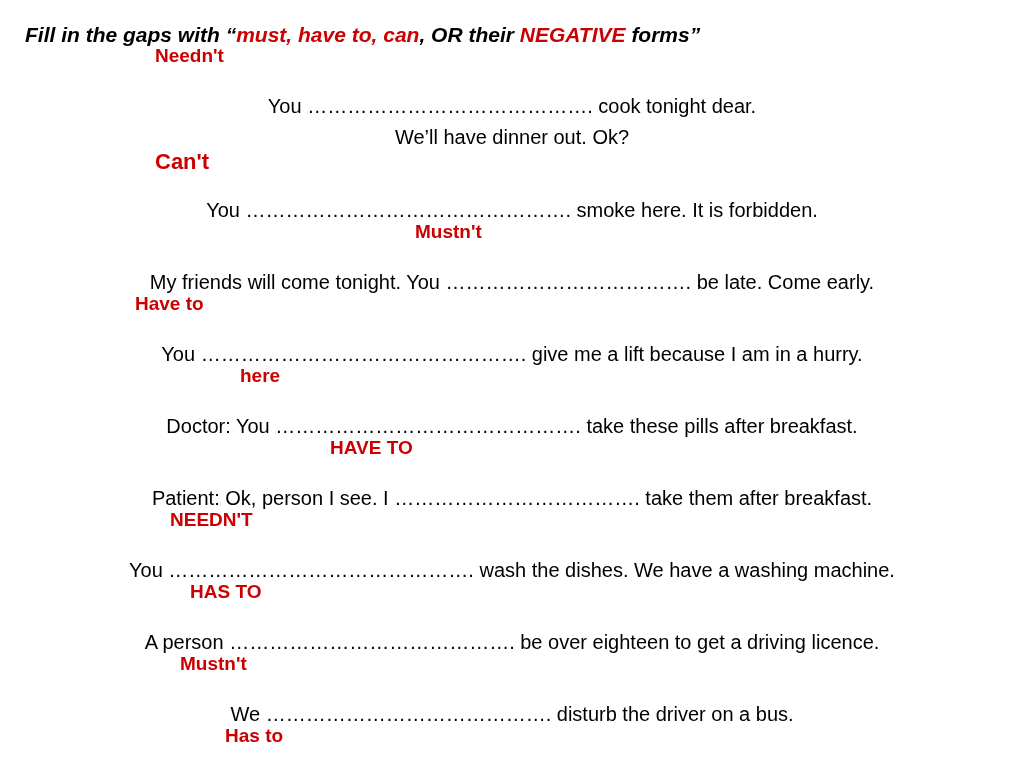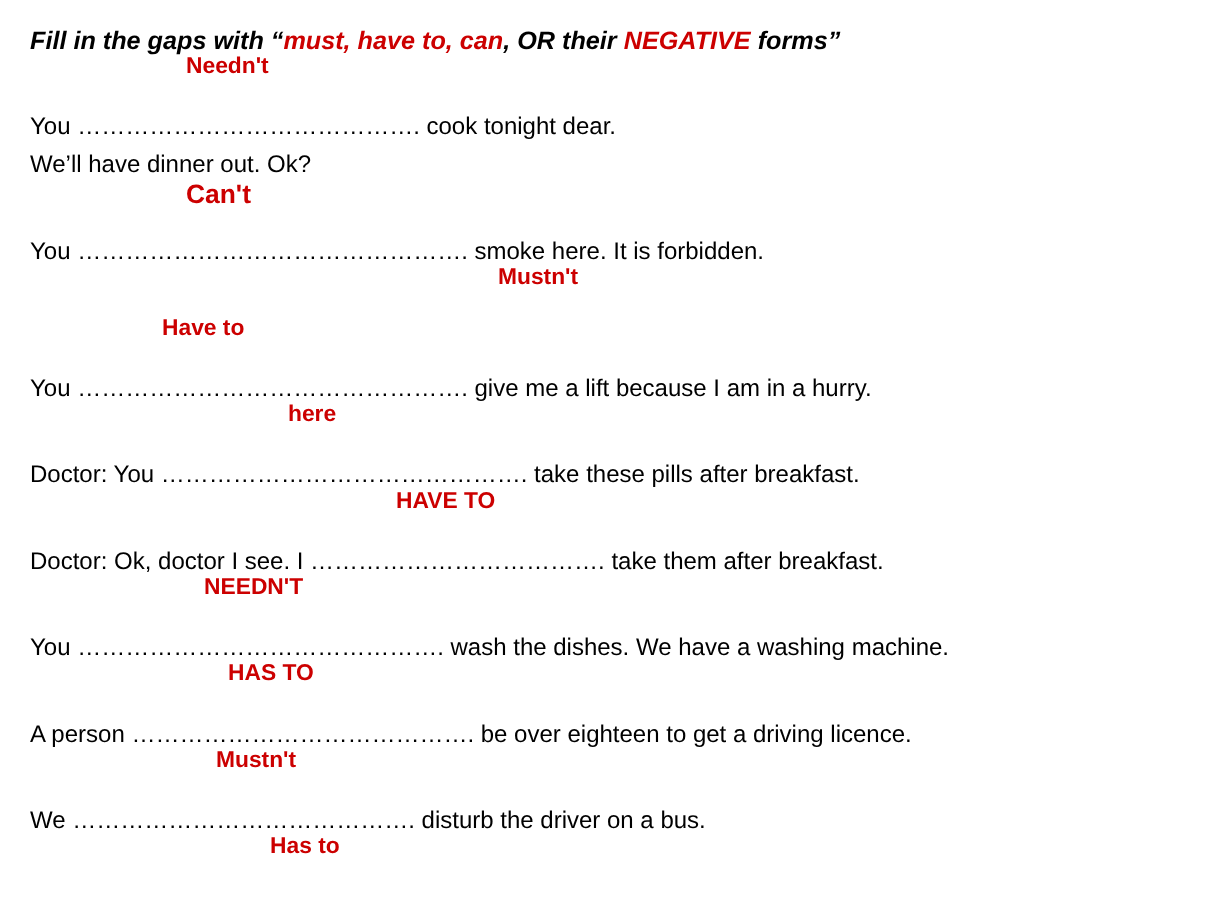--- a/index.html
+++ b/index.html
@@ -23,20 +23,21 @@
       line-height: 1.4;
       font-style: italic;
     }
     .red-word {
       color: #cc0000;
       font-weight: bold;
     }
     .sentence-block {
       margin-bottom: 18px;
       position: relative;
+      text-align: center;
     }
     .sentence-line {
       line-height: 1.5;
       position: relative;
     }
     .answer-label {
       color: #cc0000;
       font-weight: bold;
       font-size: 19px;
       position: absolute;
@@ -73,20 +74,23 @@
       <span class="answer-label" style="left: 130px; color: rgb(204, 0, 0); font-weight: bold; font-size: 22px;">Can't</span>
       <div class="sentence-line">
         <span>You ………………………………………….</span><span>  smoke here. It is forbidden.</span>
       </div>
     </div>
   </div>
 
   <div class="sentence-block">
     <div class="sentence-wrapper">
       <span class="answer-label" style="left: 390px; color: rgb(204, 0, 0); font-weight: bold; font-size: 19px;">Mustn't</span>
+      <div class="sentence-line">
+        <span>My friends will come tonight. You ……………………………….</span><span> be late. Come early.</span>
+      </div>
     </div>
   </div>
 
   <div class="sentence-block">
     <div class="sentence-wrapper">
       <span class="answer-label" style="left: 110px; color: rgb(204, 0, 0); font-weight: bold; font-size: 19px;">Have to</span>
       <div class="sentence-line">
         <span>You ………………………………………….</span><span> give me a lift because I am in a hurry.</span>
       </div>
     </div>
@@ -98,21 +102,21 @@
       <div class="sentence-line">
         <span>Doctor: You ……………………………………….</span><span> take these pills after breakfast.</span>
       </div>
     </div>
   </div>
 
   <div class="sentence-block">
     <div class="sentence-wrapper">
       <span class="answer-label" style="left: 305px; color: rgb(204, 0, 0); font-weight: bold; font-size: 19px;">HAVE TO</span>
       <div class="sentence-line">
-        <span>Doctor: Ok, doctor I see. I ……………………………….</span><span>  take them after breakfast.</span>
+        <span>Patient: Ok, person I see. I ……………………………….</span><span>  take them after breakfast.</span>
       </div>
     </div>
   </div>
 
   <div class="sentence-block">
     <div class="sentence-wrapper">
       <span class="answer-label" style="left: 145px; color: rgb(204, 0, 0); font-weight: bold; font-size: 19px;">NEEDN'T</span>
       <div class="sentence-line">
         <span>You ……………………………………….</span><span>  wash the dishes. We have a washing machine.</span>
       </div>

